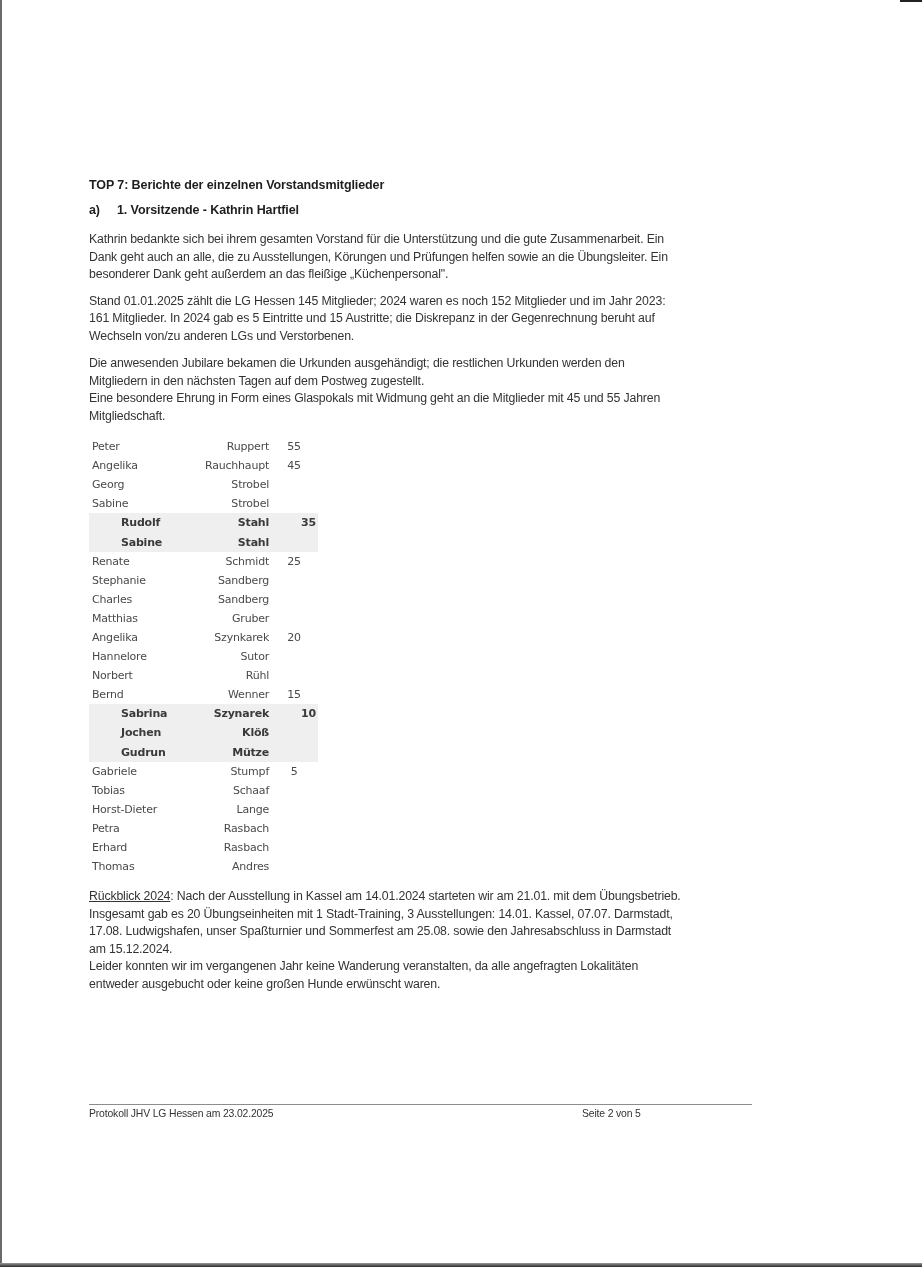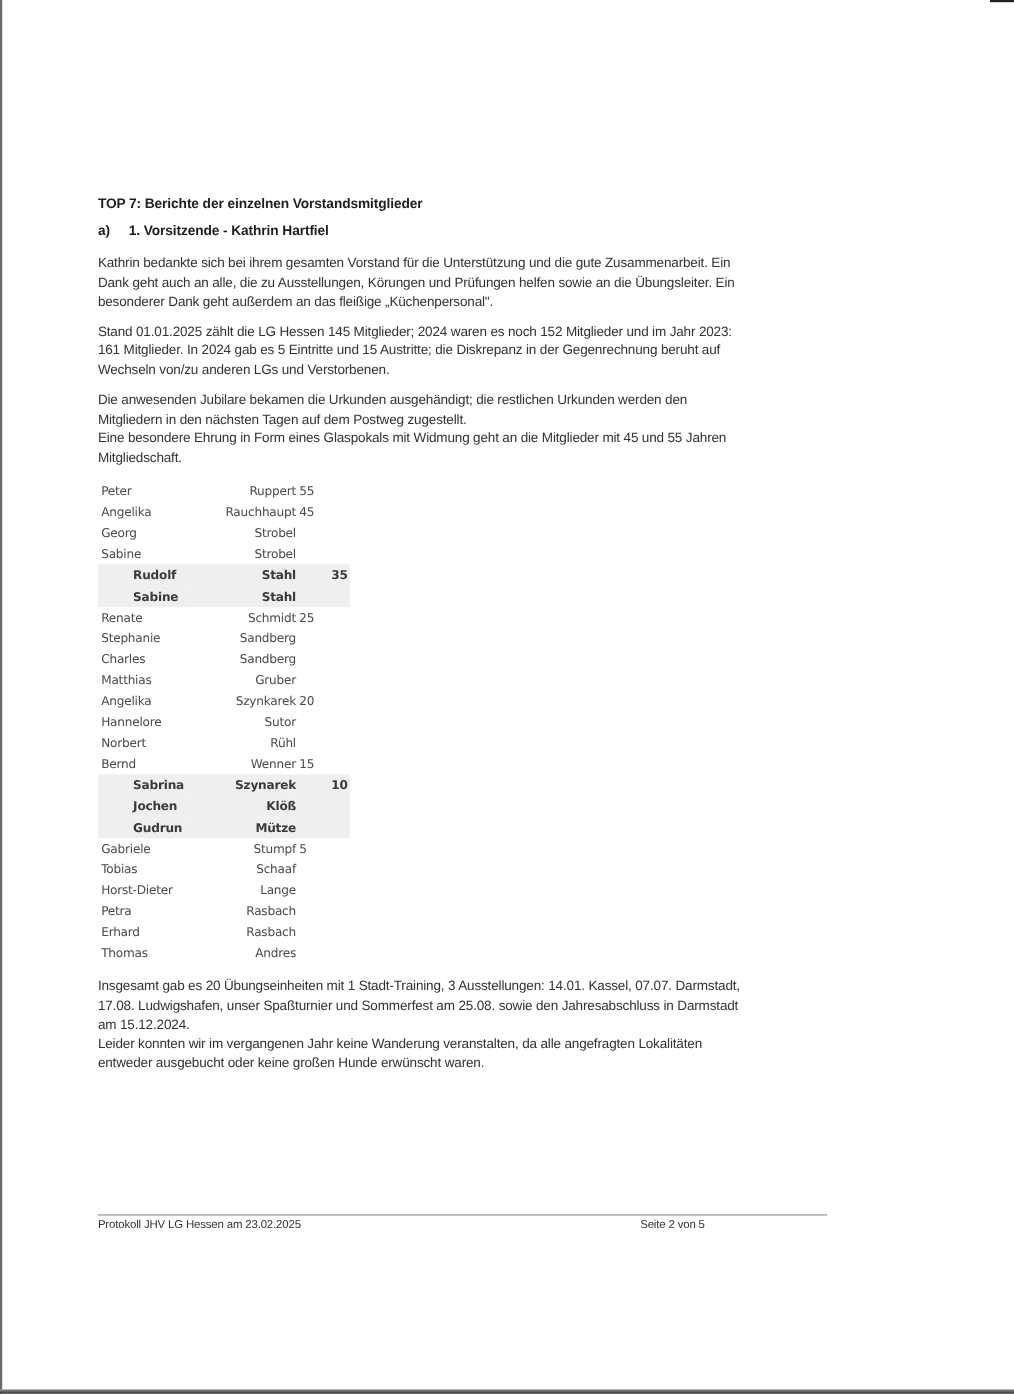--- a/index.html
+++ b/index.html
@@ -77,21 +77,21 @@
     }
     .members td {
       height: 19.1px;
       padding: 0 0 0 3px;
       vertical-align: middle;
       white-space: nowrap;
       letter-spacing: -0.2px;
     }
     .members td.first { width: 73px; }
     .members td.last { width: 110px; text-align: right; }
-    .members td.years { text-align: left; padding-right: 2px; }
+    .members td.years { text-align: center; padding-right: 2px; }
     .members tr.hl td {
       background: #efefef;
       color: #3a3a3a;
       font-weight: bold;
       padding-left: 32px;
     }
 
     .review { margin-top: 12px !important; }
     .underlined { text-decoration: underline; }
 
@@ -264,20 +264,21 @@
         </tr>
         <tr>
           <td class="first">Thomas</td>
           <td class="last">Andres</td>
           <td class="years"></td>
         </tr>
       </tbody>
   </table>
 
   <p class="para review">
+    <span class="line"><span class="underlined">Rückblick 2024</span><span>: Nach der Ausstellung in Kassel am 14.01.2024 starteten wir am 21.01. mit dem Übungsbetrieb.</span></span>
     <span class="line">Insgesamt gab es 20 Übungseinheiten mit 1 Stadt-Training, 3 Ausstellungen: 14.01. Kassel, 07.07. Darmstadt,</span>
     <span class="line">17.08. Ludwigshafen, unser Spaßturnier und Sommerfest am 25.08. sowie den Jahresabschluss in Darmstadt</span>
     <span class="line">am 15.12.2024.</span>
     <span class="line">Leider konnten wir im vergangenen Jahr keine Wanderung veranstalten, da alle angefragten Lokalitäten</span>
     <span class="line">entweder ausgebucht oder keine großen Hunde erwünscht waren.</span>
   </p>
 </div>
 
 <div class="footer">
   <div class="footer-rule"></div>

